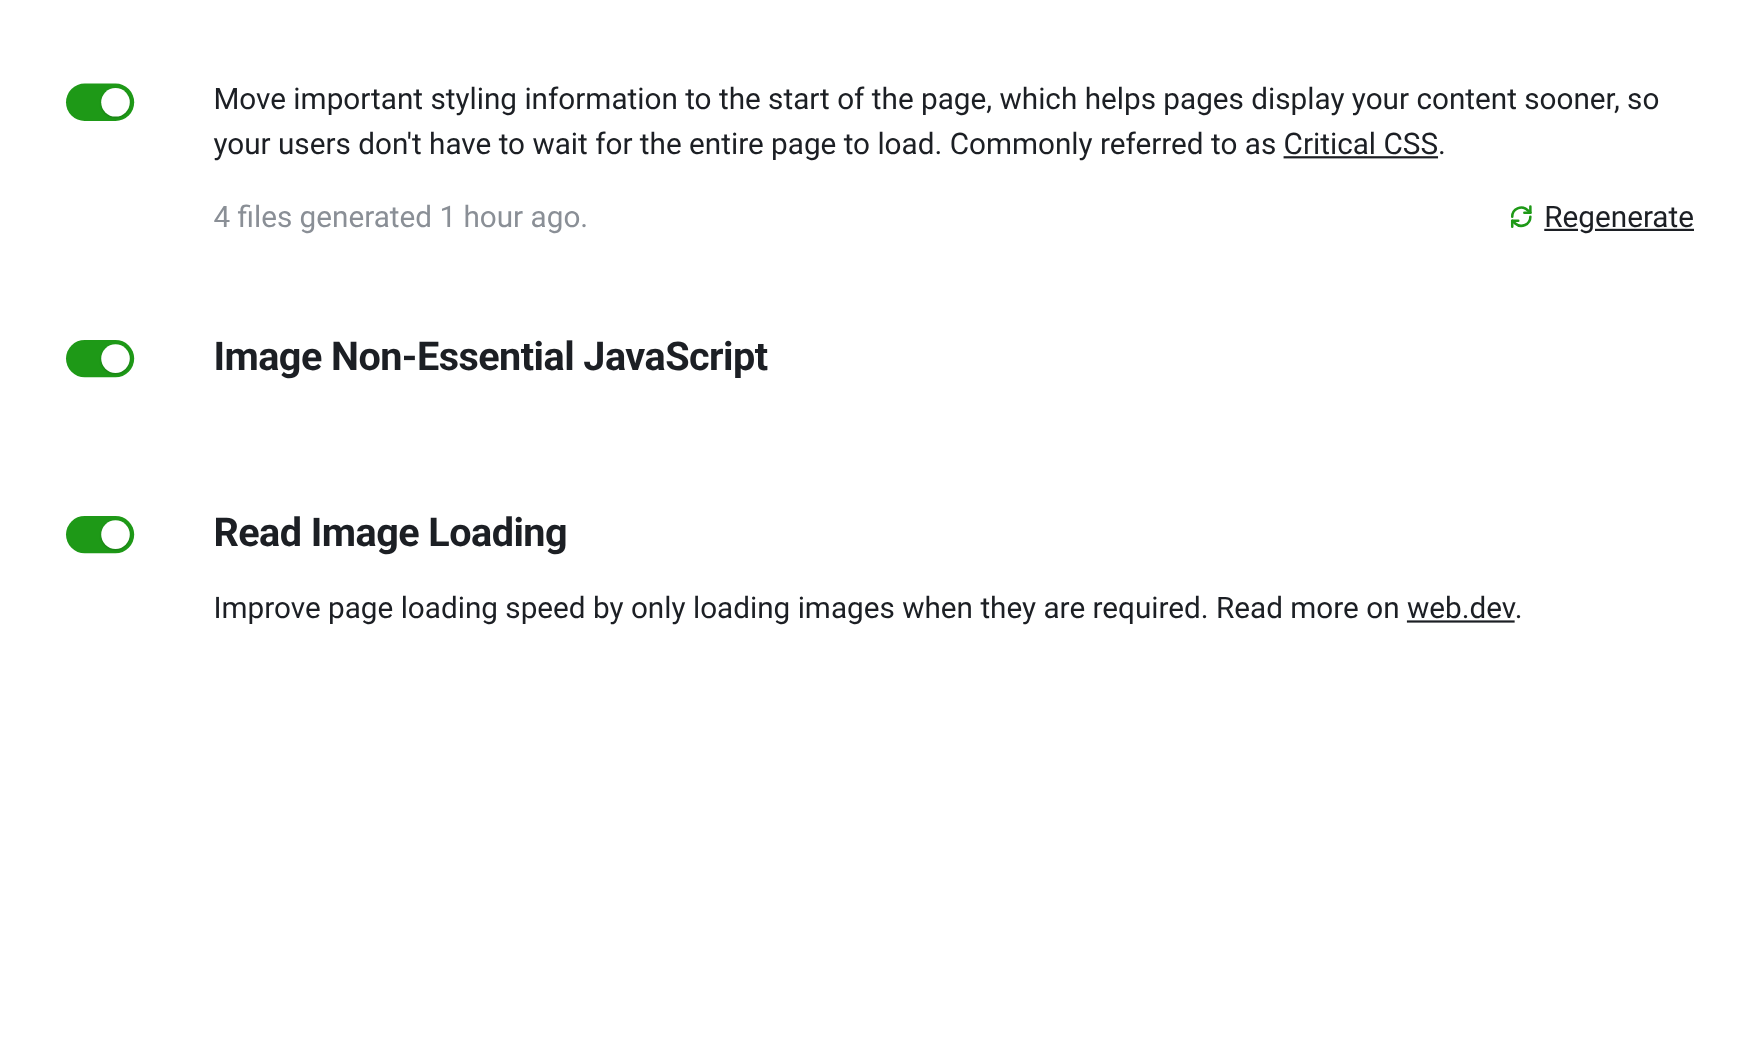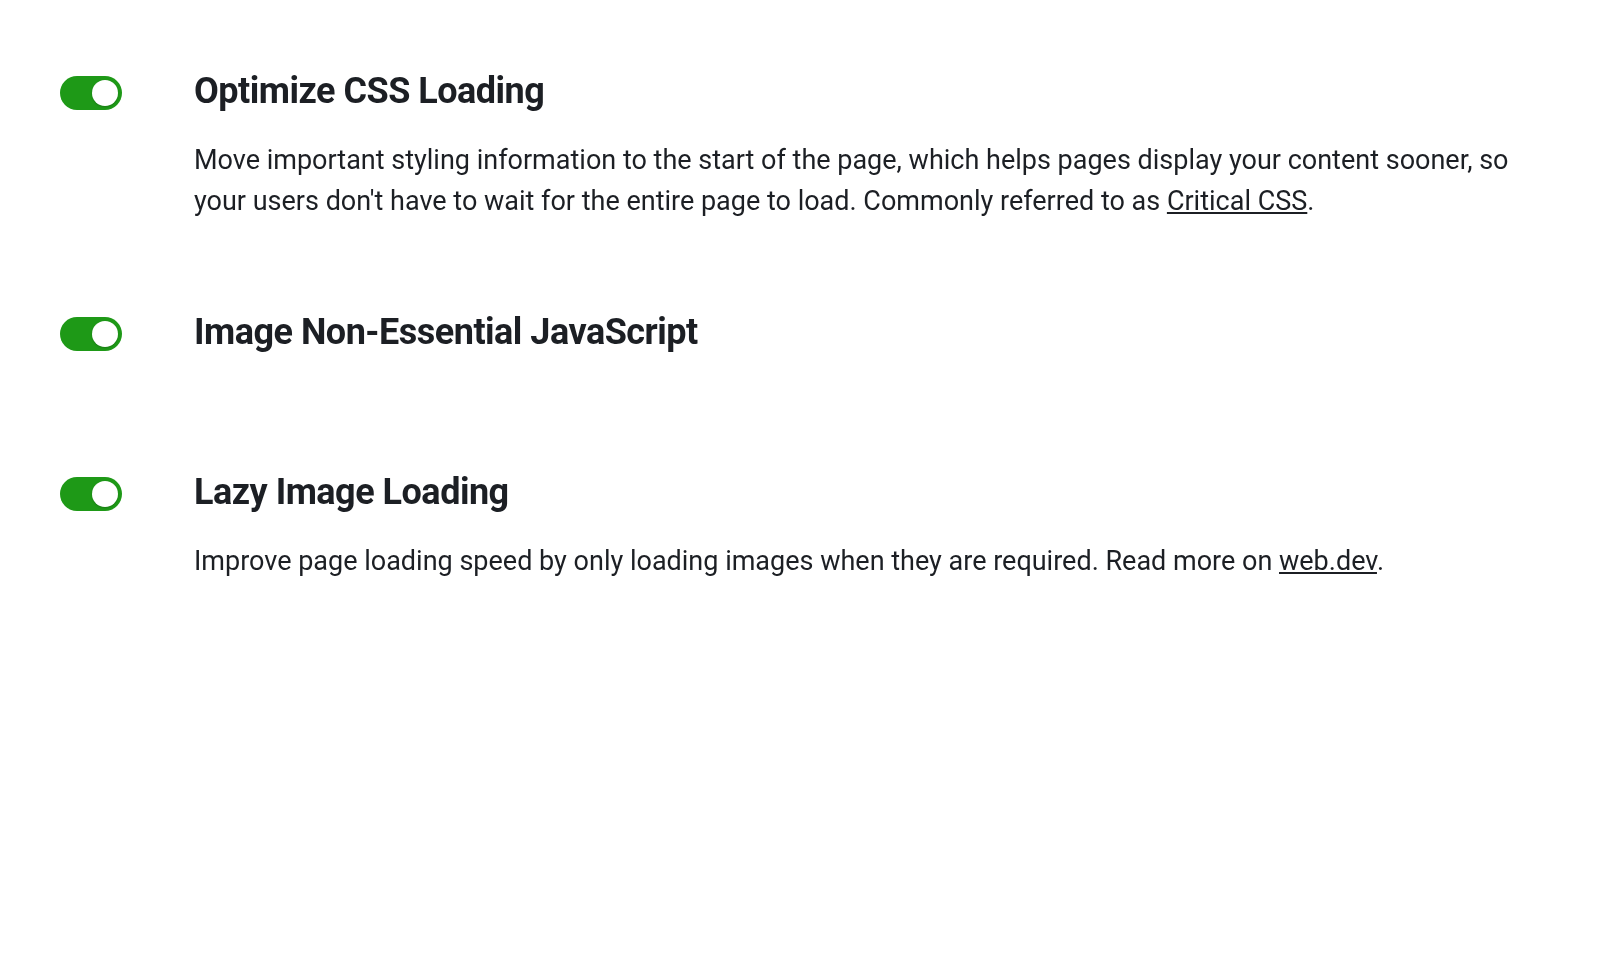--- a/index.html
+++ b/index.html
@@ -93,24 +93,37 @@
 </head>
 <body>
 
 <div class="setting-row">
   <div class="toggle-col">
     <div class="toggle">
       <div class="toggle-knob"></div>
     </div>
   </div>
   <div class="content-col">
-    <h2 class="setting-title">Optimize CSS Loading</h2>
     <p class="setting-desc">
       <span>Move important styling information to the start of the page, which helps pages display your content sooner, so your users don't have to wait for the entire page to load. Commonly referred to as </span><a href="#">Critical CSS</a><span>.</span>
     </p>
+    <div class="status-row">
+      <span class="status-text">4 files generated 1 hour ago.</span>
+      <div class="regenerate">
+        <span class="regenerate-icon">
+          <svg width="22" height="22" viewBox="0 0 24 24" fill="none" stroke="#1e9917" stroke-width="2.5" stroke-linecap="round" stroke-linejoin="round">
+            <path d="M21 2v6h-6"></path>
+            <path d="M3 12a9 9 0 0 1 15-6.7L21 8"></path>
+            <path d="M3 22v-6h6"></path>
+            <path d="M21 12a9 9 0 0 1-15 6.7L3 16"></path>
+          </svg>
+        </span>
+        <span class="regenerate-label">Regenerate</span>
+      </div>
+    </div>
   </div>
 </div>
 
 <div class="setting-row">
   <div class="toggle-col">
     <div class="toggle">
       <div class="toggle-knob"></div>
     </div>
   </div>
   <div class="content-col">
@@ -118,18 +131,18 @@
   </div>
 </div>
 
 <div class="setting-row">
   <div class="toggle-col">
     <div class="toggle">
       <div class="toggle-knob"></div>
     </div>
   </div>
   <div class="content-col">
-    <h2 class="setting-title">Lazy Image Loading</h2>
+    <h2 class="setting-title">Read Image Loading</h2>
     <p class="setting-desc">
       <span>Improve page loading speed by only loading images when they are required. Read more on </span><a href="#">web.dev</a><span>.</span>
     </p>
   </div>
 </div>
 
 </body></html>

